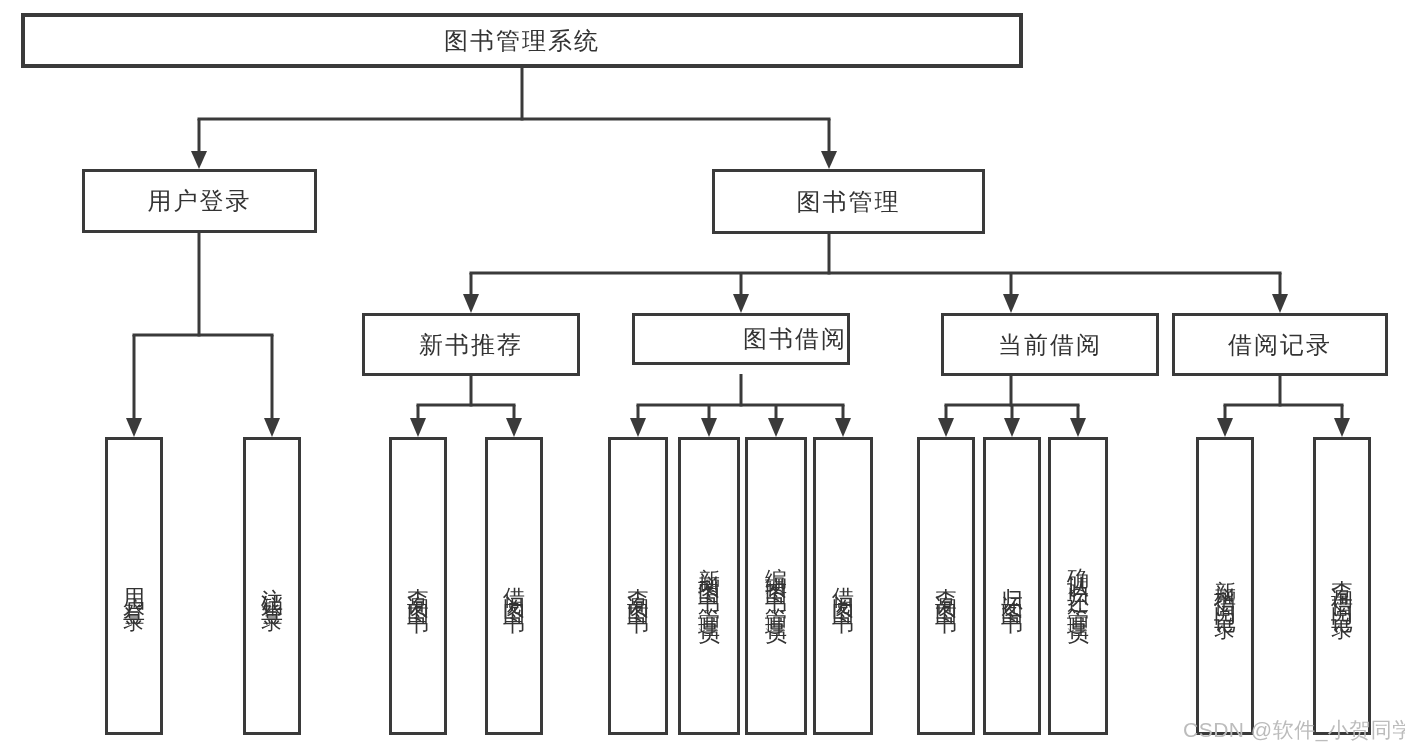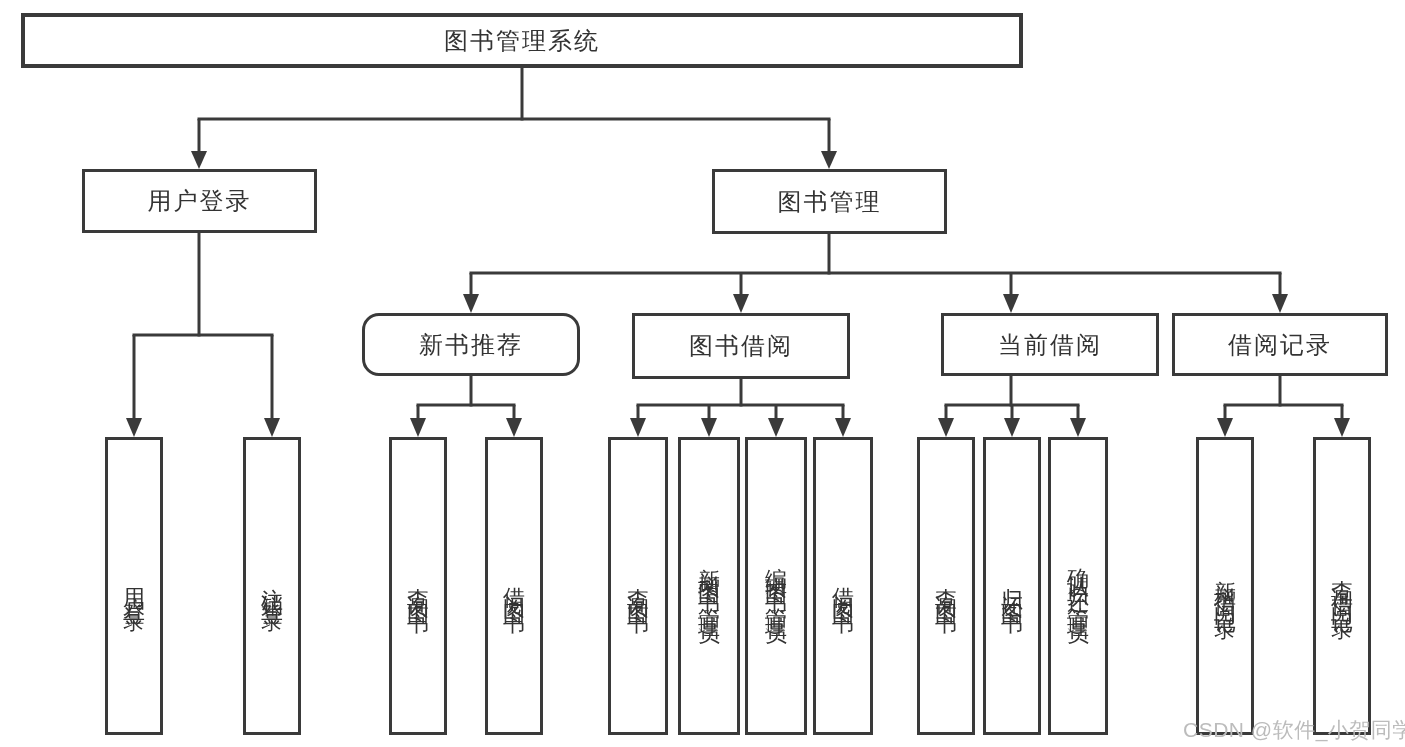--- a/index.html
+++ b/index.html
@@ -109,28 +109,28 @@
     </g>
   </svg>
 
   <div class="node root-node" style="left:21px;top:13px;width:1002px;height:55px;font-family:Liberation Mono, monospace;">
     <span>图书管理系统</span>
   </div>
 
   <div class="node hnode" style="left:82px;top:169px;width:235px;height:64px;">
     <span>用户登录</span>
   </div>
-  <div class="node hnode" style="left:712px;top:169px;width:235px;height:65px;">
+  <div class="node hnode" style="left:712px;top:169px;width:273px;height:65px;">
     <span>图书管理</span>
   </div>
 
-  <div class="node hnode" style="left:362px;top:313px;width:218px;height:63px;border-radius:17px;">
+  <div class="node hnode" style="left:362px;top:313px;width:218px;height:63px;">
     <span>新书推荐</span>
   </div>
-  <div class="node hnode" style="left:632px;top:313px;width:218px;height:66px;">
+  <div class="node hnode" style="left:632px;top:313px;width:218px;height:52px;justify-content:flex-end;">
     <span>图书借阅</span>
   </div>
   <div class="node hnode" style="left:902px;top:313px;width:218px;height:63px;margin-left:39px;">
     <span>当前借阅</span>
   </div>
   <div class="node hnode" style="left:1172px;top:313px;width:216px;height:63px;">
     <span>借阅记录</span>
   </div>
 
   <div class="node leaf" style="left:105px;width:58px;">

